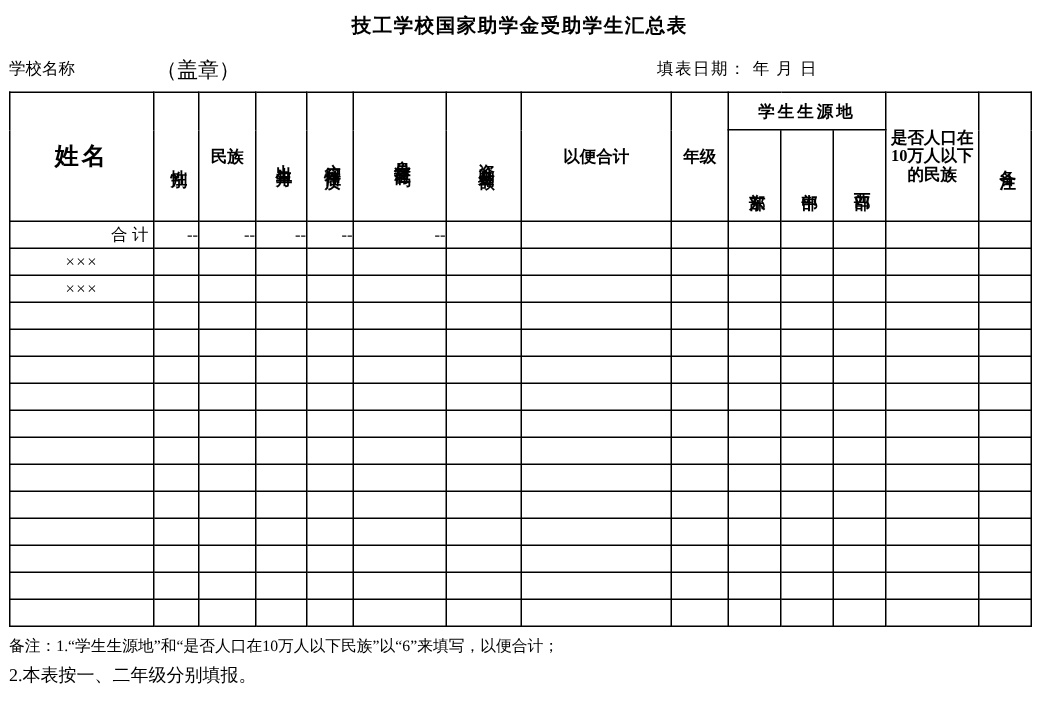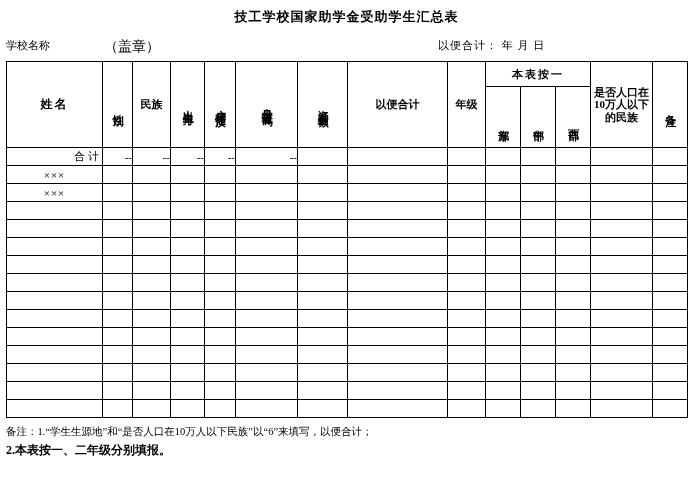--- a/index.html
+++ b/index.html
@@ -86,21 +86,21 @@
     letter-spacing: 0px;
     line-height: 1.05;
     margin: 0 auto;
     display: inline-block;
     white-space: nowrap;
   }
   .hdr-tall {
     height: 84px;
   }
   .hdr-name {
-    font-size: 12px;
+    font-size: 16px;
     letter-spacing: 2px;
   }
   .hdr-src-title {
     height: 24px;
     font-size: 11px;
     letter-spacing: 2px;
   }
   .hdr-src-sub {
     height: 60px;
   }
@@ -128,33 +128,33 @@
   .notes {
     margin-left: 6px;
     margin-top: 6px;
     font-size: 11px;
     line-height: 1.6;
   }
   .notes div {
     white-space: nowrap;
   }
   .note-1 { font-size: 10.5px; }
-  .note-2 { font-size: 12px; font-weight: bold; }
+  .note-2 { font-size: 12px; font-weight: normal; }
 </style>
 </head>
 <body>
 
 <div class="page">
 
   <div class="doc-title">技工学校国家助学金受助学生汇总表</div>
 
   <div class="meta-row">
     <span class="meta-school">学校名称</span>
     <span class="meta-seal">（盖章）</span>
-    <span class="meta-date">以便合计：   年   月   日</span>
+    <span class="meta-date">填表日期：   年   月   日</span>
   </div>
 
   <table class="main">
     <colgroup>
       <col style="width:96px">
       <col style="width:30px">
       <col style="width:38px">
       <col style="width:34px">
       <col style="width:31px">
       <col style="width:62px">
@@ -189,21 +189,21 @@
         </th>
         <th rowspan="2" class="hdr-tall">
           <span class="vtext">资助金额</span>
         </th>
         <th rowspan="2" class="hdr-tall">
           <span>以便合计</span>
         </th>
         <th rowspan="2" class="hdr-tall">
           <span>年级</span>
         </th>
-        <th colspan="3" class="hdr-src-title">本表按一</th>
+        <th colspan="3" class="hdr-src-title">学生生源地</th>
         <th rowspan="2" class="hdr-tall hdr-wrap">是否人口在10万人以下的民族</th>
         <th rowspan="2" class="hdr-tall">
           <span class="vtext">备注</span>
         </th>
       </tr>
       <tr>
         <th class="hdr-src-sub">
           <span class="vtext-tight">东部</span>
         </th>
         <th class="hdr-src-sub">

